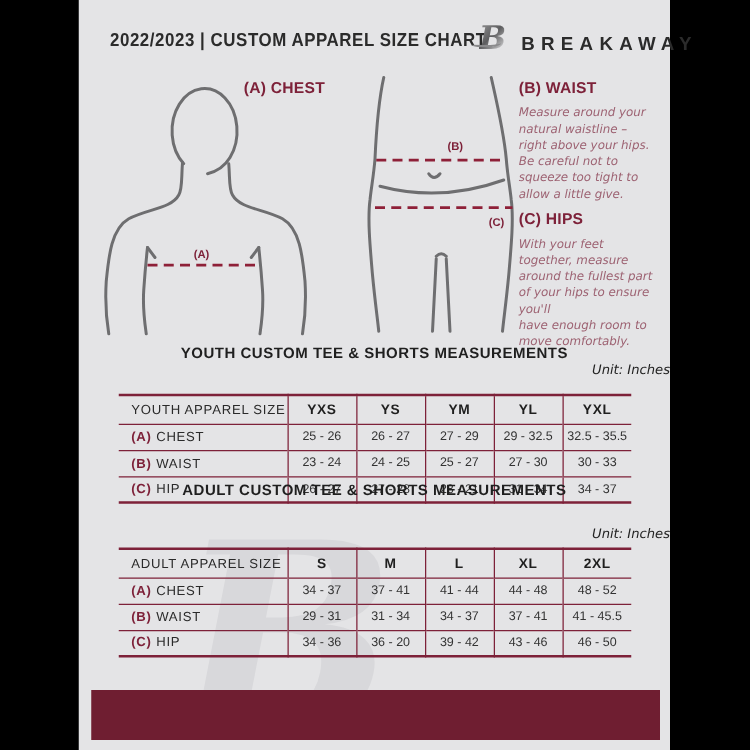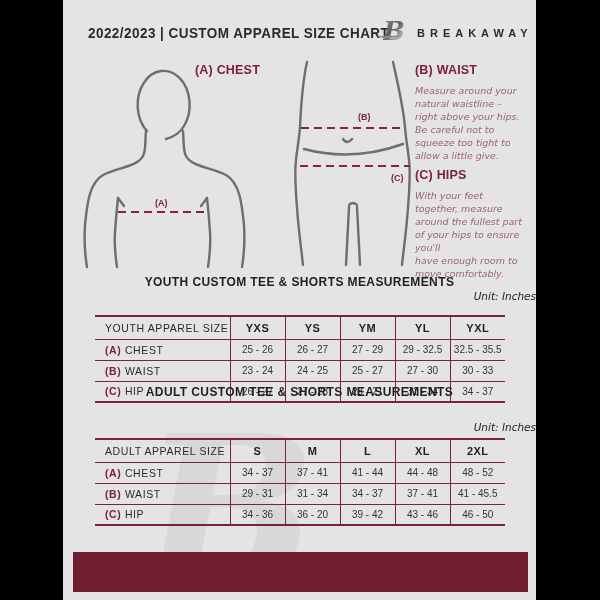--- a/index.html
+++ b/index.html
@@ -29,21 +29,21 @@
     font-size:26px;
     background:linear-gradient(135deg,#9a9a9c 0%,#5d5d5f 45%,#c7c7c9 80%);
     -webkit-background-clip:text; background-clip:text; color:transparent;
   }
   .logo-swoosh {
     position:absolute; left:314px; top:14px; width:24px; height:6px;
     border-bottom:2px solid #8a8a8c; border-radius:0 0 60% 40%;
   }
   .brand {
     position:absolute; left:354px; top:9px;
-    font-size:11px; font-weight:bold; color:#2b2b2b; letter-spacing:5px;
+    font-size:15px; font-weight:bold; color:#2b2b2b; letter-spacing:5px;
     white-space:nowrap;
   }
 
   
   .figs { position:absolute; left:0; top:55px; width:473px; height:215px; }
   .figs svg { position:absolute; left:0; top:0; }
   .body-stroke { fill:none; stroke:#6e6e70; stroke-width:2.4; stroke-linecap:round; }
   .dash { stroke:#8e2038; stroke-width:2.2; stroke-dasharray:8 5; fill:none; }
   .fig-label { font-family:"Liberation Sans",sans-serif; font-size:9px; font-weight:bold; fill:#7d2139; }
 

